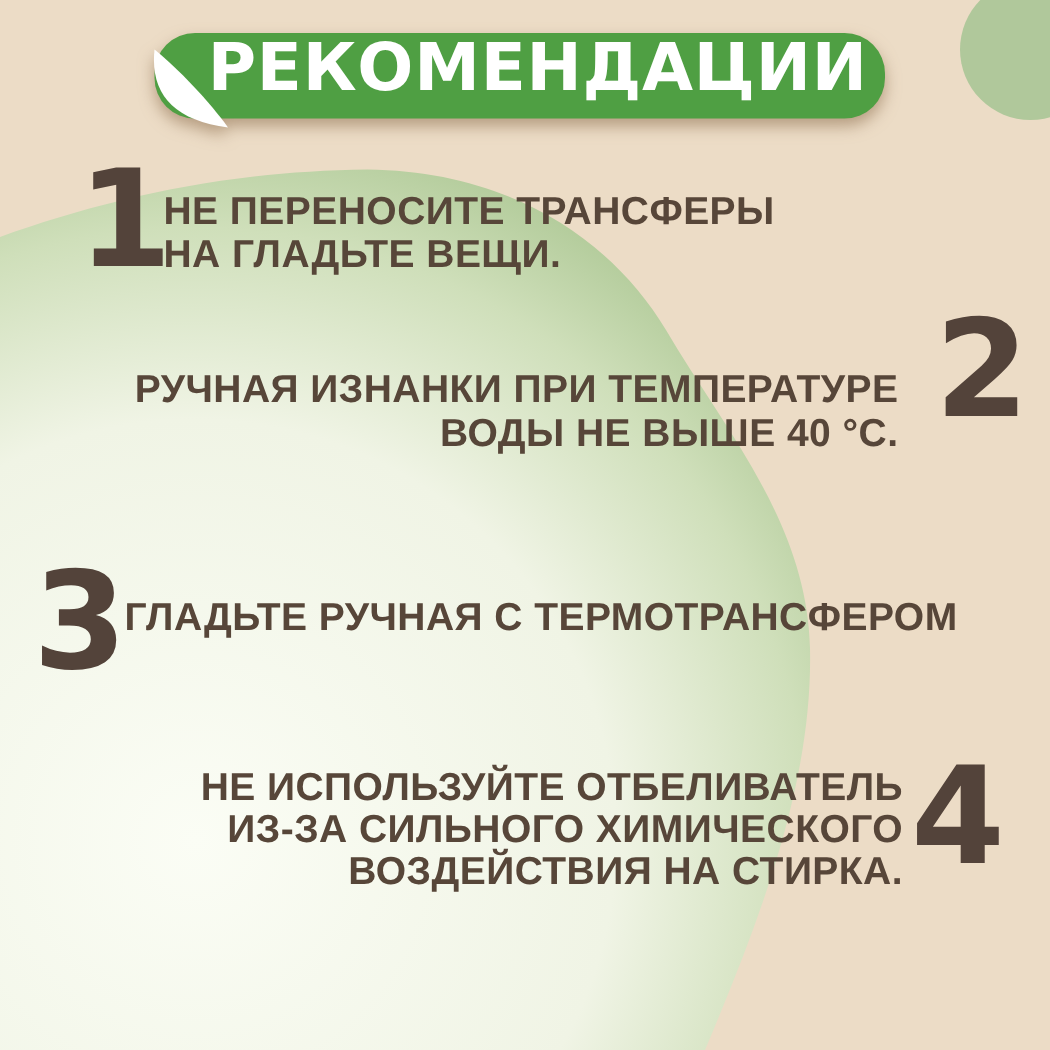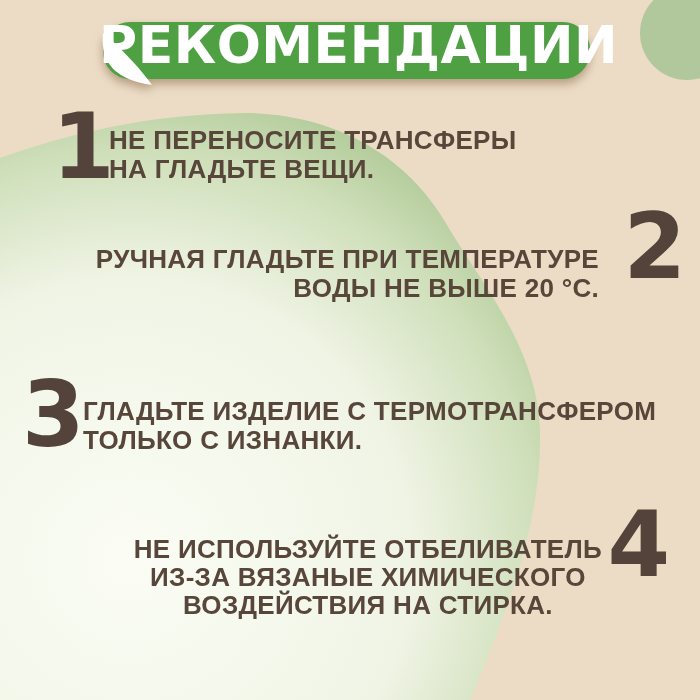--- a/index.html
+++ b/index.html
@@ -25,21 +25,21 @@
   .corner-circle{
     position:absolute;left:640px;top:-14px;width:94px;height:94px;
     border-radius:50%;background:var(--corner-circle);
   }
   .banner-svg{position:absolute;left:0;top:0;}
   .banner-shadow{filter:drop-shadow(0 5px 5px var(--shadow));}
   .banner-title{
     position:absolute;left:103px;top:22px;width:487px;height:46px;
     display:flex;align-items:center;justify-content:center;
     box-sizing:border-box;padding-left:24px;
-    font-family:"DejaVu Sans",sans-serif;font-weight:700;font-size:52px;
+    font-family:"DejaVu Sans",sans-serif;font-weight:700;font-size:44px;
     letter-spacing:0.5px;color:var(--title);white-space:nowrap;
   }
   .step-num{
     position:absolute;
     font-family:"DejaVu Sans",sans-serif;font-weight:700;
     font-size:90px;line-height:90px;color:var(--number);
   }
   .step-text{
     position:absolute;
     font-family:"Liberation Sans",sans-serif;font-weight:700;
@@ -47,21 +47,21 @@
     color:var(--text);white-space:nowrap;
   }
   .align-right{text-align:right;}
   .num-1{left:52px;top:102px;}
   .text-1{left:109px;top:126px;}
   .num-2{right:14px;top:202px;}
   .text-2{right:101px;top:245px;}
   .num-3{left:22px;top:370px;}
   .text-3{left:83px;top:397px;}
   .num-4{right:30px;top:500px;}
-  .text-4{right:98px;top:535px;line-height:28px;text-align:center;}
+  .text-4{right:98px;top:510px;line-height:28px;}
 </style>
 </head>
 <body>
 
 <div class="canvas">
 
   <svg class="blob-svg" width="700" height="700" viewBox="0 0 700 700">
     <defs>
       <radialGradient id="blobGrad" gradientUnits="userSpaceOnUse" cx="130" cy="560" r="510">
         <stop offset="0" style="stop-color:var(--blob-center)"></stop>
@@ -85,30 +85,29 @@
   <div class="banner-title">РЕКОМЕНДАЦИИ</div>
 
   <div class="step-num num-1">1</div>
   <div class="step-text text-1">
     <div>НЕ ПЕРЕНОСИТЕ ТРАНСФЕРЫ</div>
     <div>НА ГЛАДЬТЕ ВЕЩИ.</div>
   </div>
 
   <div class="step-num num-2">2</div>
   <div class="step-text text-2 align-right">
-    <div>РУЧНАЯ ГЛАДЬТЕ ПРИ ТЕМПЕРАТУРЕ</div>
-    <div>ВОДЫ НЕ ВЫШЕ 20 °C.</div>
+    <div>РУЧНАЯ ИЗНАНКИ ПРИ ТЕМПЕРАТУРЕ</div>
+    <div>ВОДЫ НЕ ВЫШЕ 40 °C.</div>
   </div>
 
   <div class="step-num num-3">3</div>
   <div class="step-text text-3">
-    <div>ГЛАДЬТЕ ИЗДЕЛИЕ С ТЕРМОТРАНСФЕРОМ</div>
-    <div>ТОЛЬКО С ИЗНАНКИ.</div>
+    <div>ГЛАДЬТЕ РУЧНАЯ С ТЕРМОТРАНСФЕРОМ</div>
   </div>
 
   <div class="step-num num-4">4</div>
   <div class="step-text text-4 align-right">
     <div>НЕ ИСПОЛЬЗУЙТЕ ОТБЕЛИВАТЕЛЬ</div>
-    <div>ИЗ-ЗА ВЯЗАНЫЕ ХИМИЧЕСКОГО</div>
+    <div>ИЗ-ЗА СИЛЬНОГО ХИМИЧЕСКОГО</div>
     <div>ВОЗДЕЙСТВИЯ НА СТИРКА.</div>
   </div>
 
 </div>
 
 </body></html>

